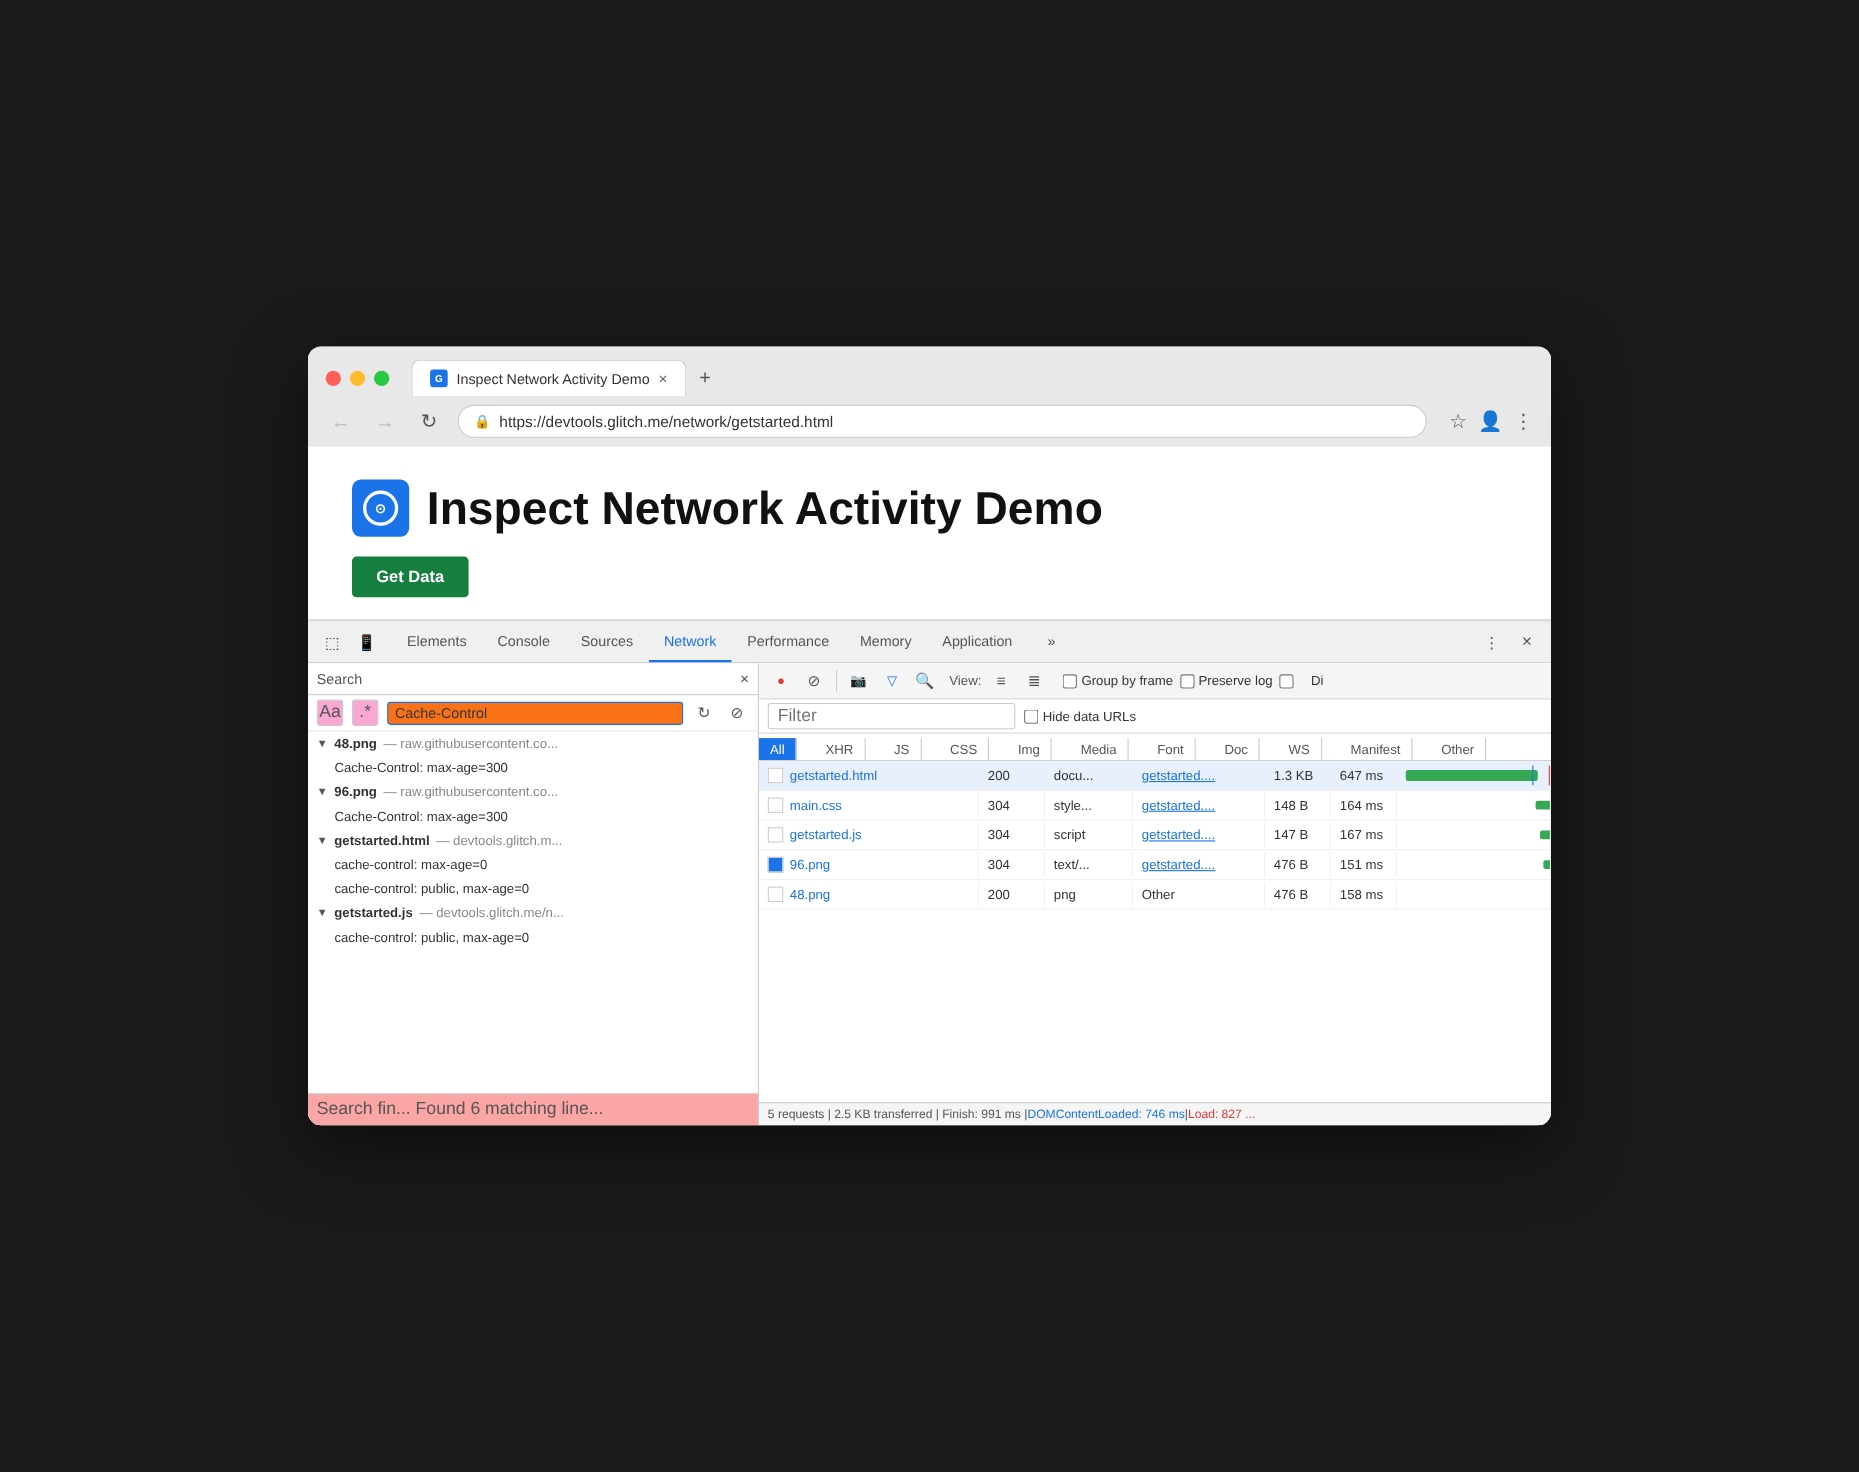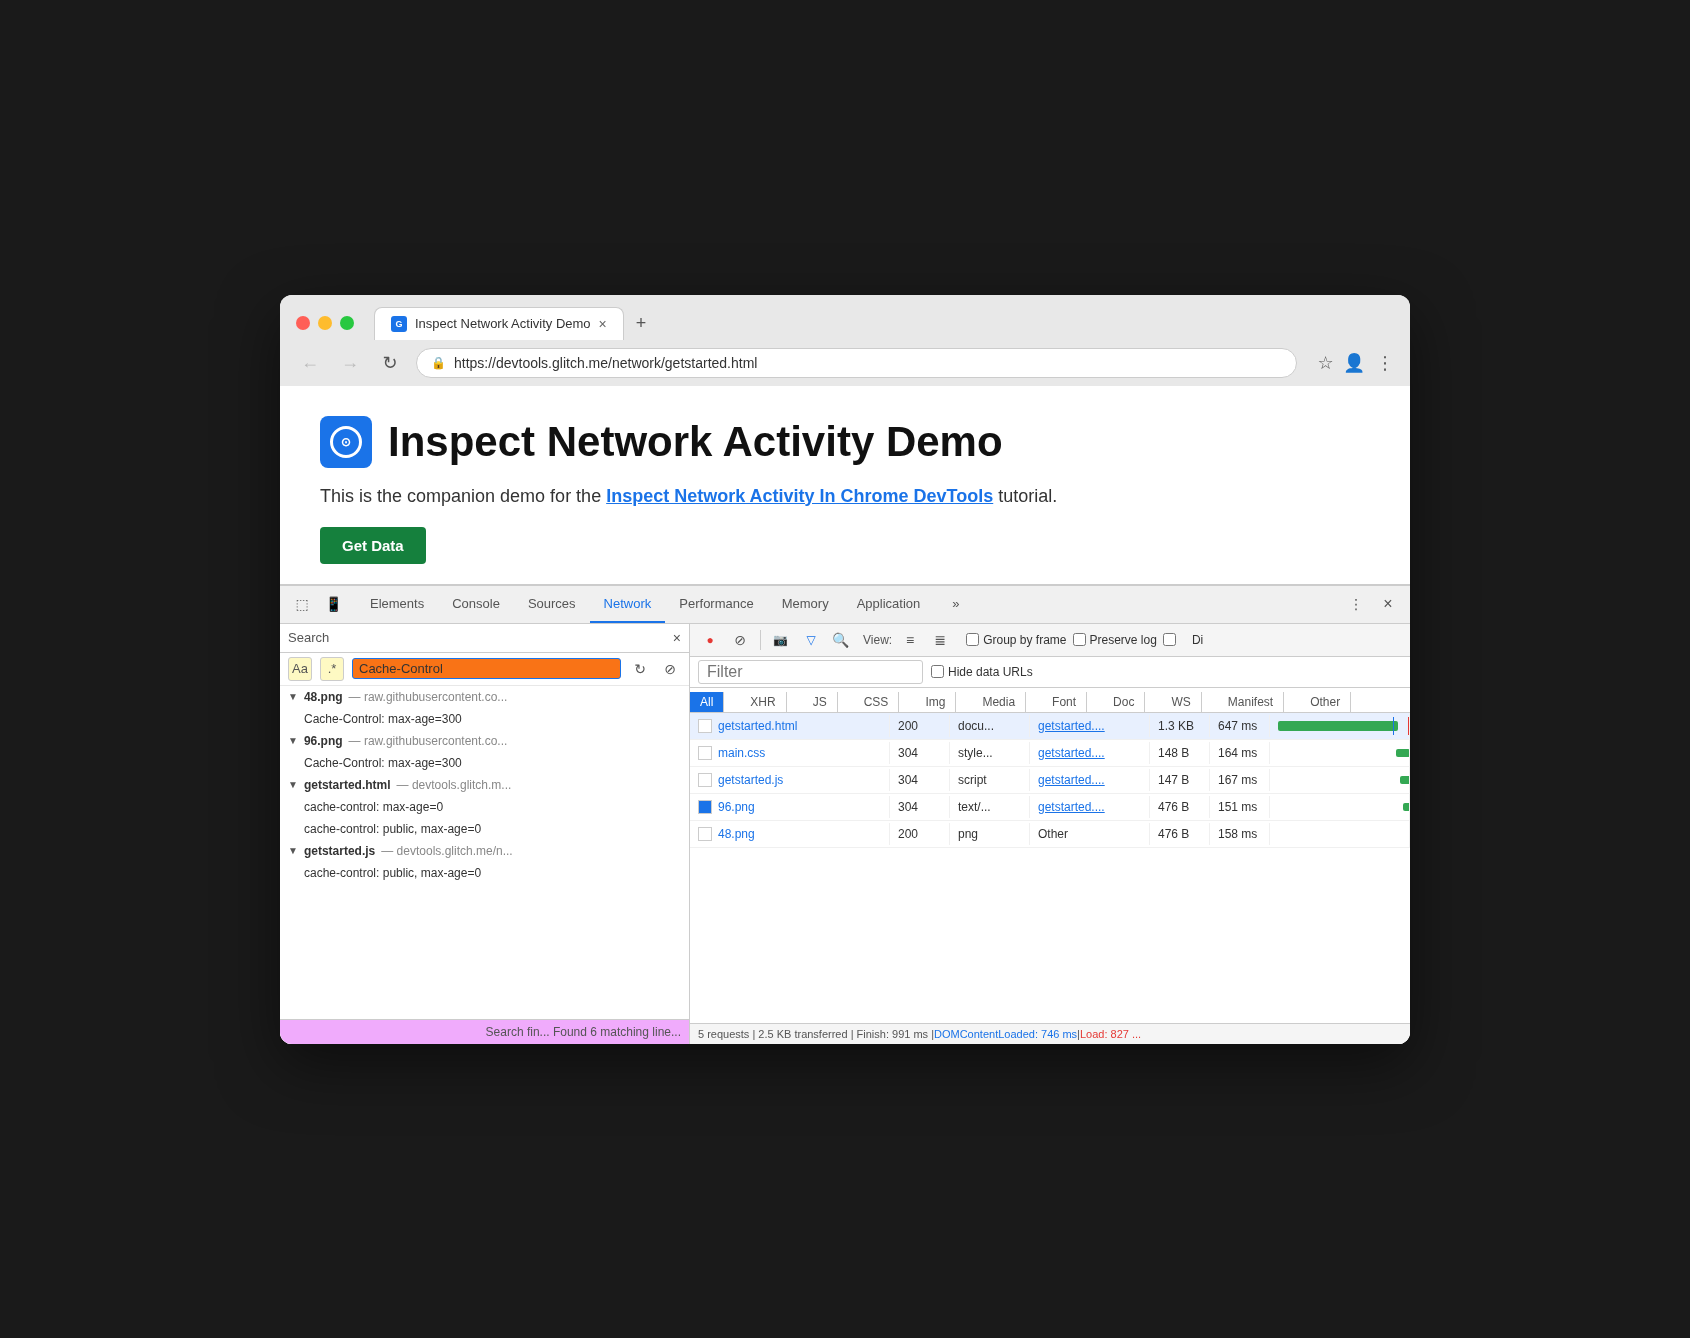--- a/index.html
+++ b/index.html
@@ -247,26 +247,26 @@
     .search-options {
       display: flex;
       align-items: center;
       padding: 4px 8px;
       gap: 8px;
       border-bottom: 1px solid #e8e8e8;
     }
     .opt-btn {
       width: 24px; height: 24px;
       display: flex; align-items: center; justify-content: center;
-      font-size: 13px;
+      font-size: 16px;
       color: #555;
       cursor: pointer;
       border: 1px solid #ccc;
       border-radius: 3px;
-      background: #fef9c3;
+      background: #f9a8d4;
     }
     .search-field-input {
       flex: 1;
       background: #f97316;
       border: 1px solid #1a73e8;
       border-radius: 3px;
       padding: 2px 6px;
       font-size: 13px;
       color: #333;
       outline: none;
@@ -301,25 +301,24 @@
     .group-source { color: #888; }
     .match-line {
       padding: 2px 8px 2px 24px;
       color: #555;
       line-height: 1.5;
     }
     .match-key { color: #333; }
     .match-val { color: #333; }
     .search-footer {
       padding: 5px 8px;
-      font-size: 12px;
+      font-size: 16px;
       color: #555;
       border-top: 1px solid #ccc;
-      background: #f0abfc;
-      text-align: right;
+      background: #fca5a5;
     }
     
     .network-panel {
       flex: 1;
       display: flex;
       flex-direction: column;
       background: #fff;
       overflow: hidden;
     }
     .network-toolbar {
@@ -517,25 +516,20 @@
     </div>
   </div>
 
   <div class="page-content">
     <div class="page-title-area">
       <div class="page-logo">
         <div class="logo-inner">⊙</div>
       </div>
       <h1 class="page-h1">Inspect Network Activity Demo</h1>
     </div>
-    <p class="page-description">
-      <span>This is the companion demo for the </span>
-      <a class="page-link">Inspect Network Activity In Chrome DevTools</a>
-      <span> tutorial.</span>
-    </p>
     <button class="get-data-btn">Get Data</button>
   </div>
 
   <div class="devtools">
 
     <div class="devtools-tabs">
       <div class="dt-tab-icons">
         <div class="dt-icon-btn">⬚</div>
         <div class="dt-icon-btn">📱</div>
       </div>

